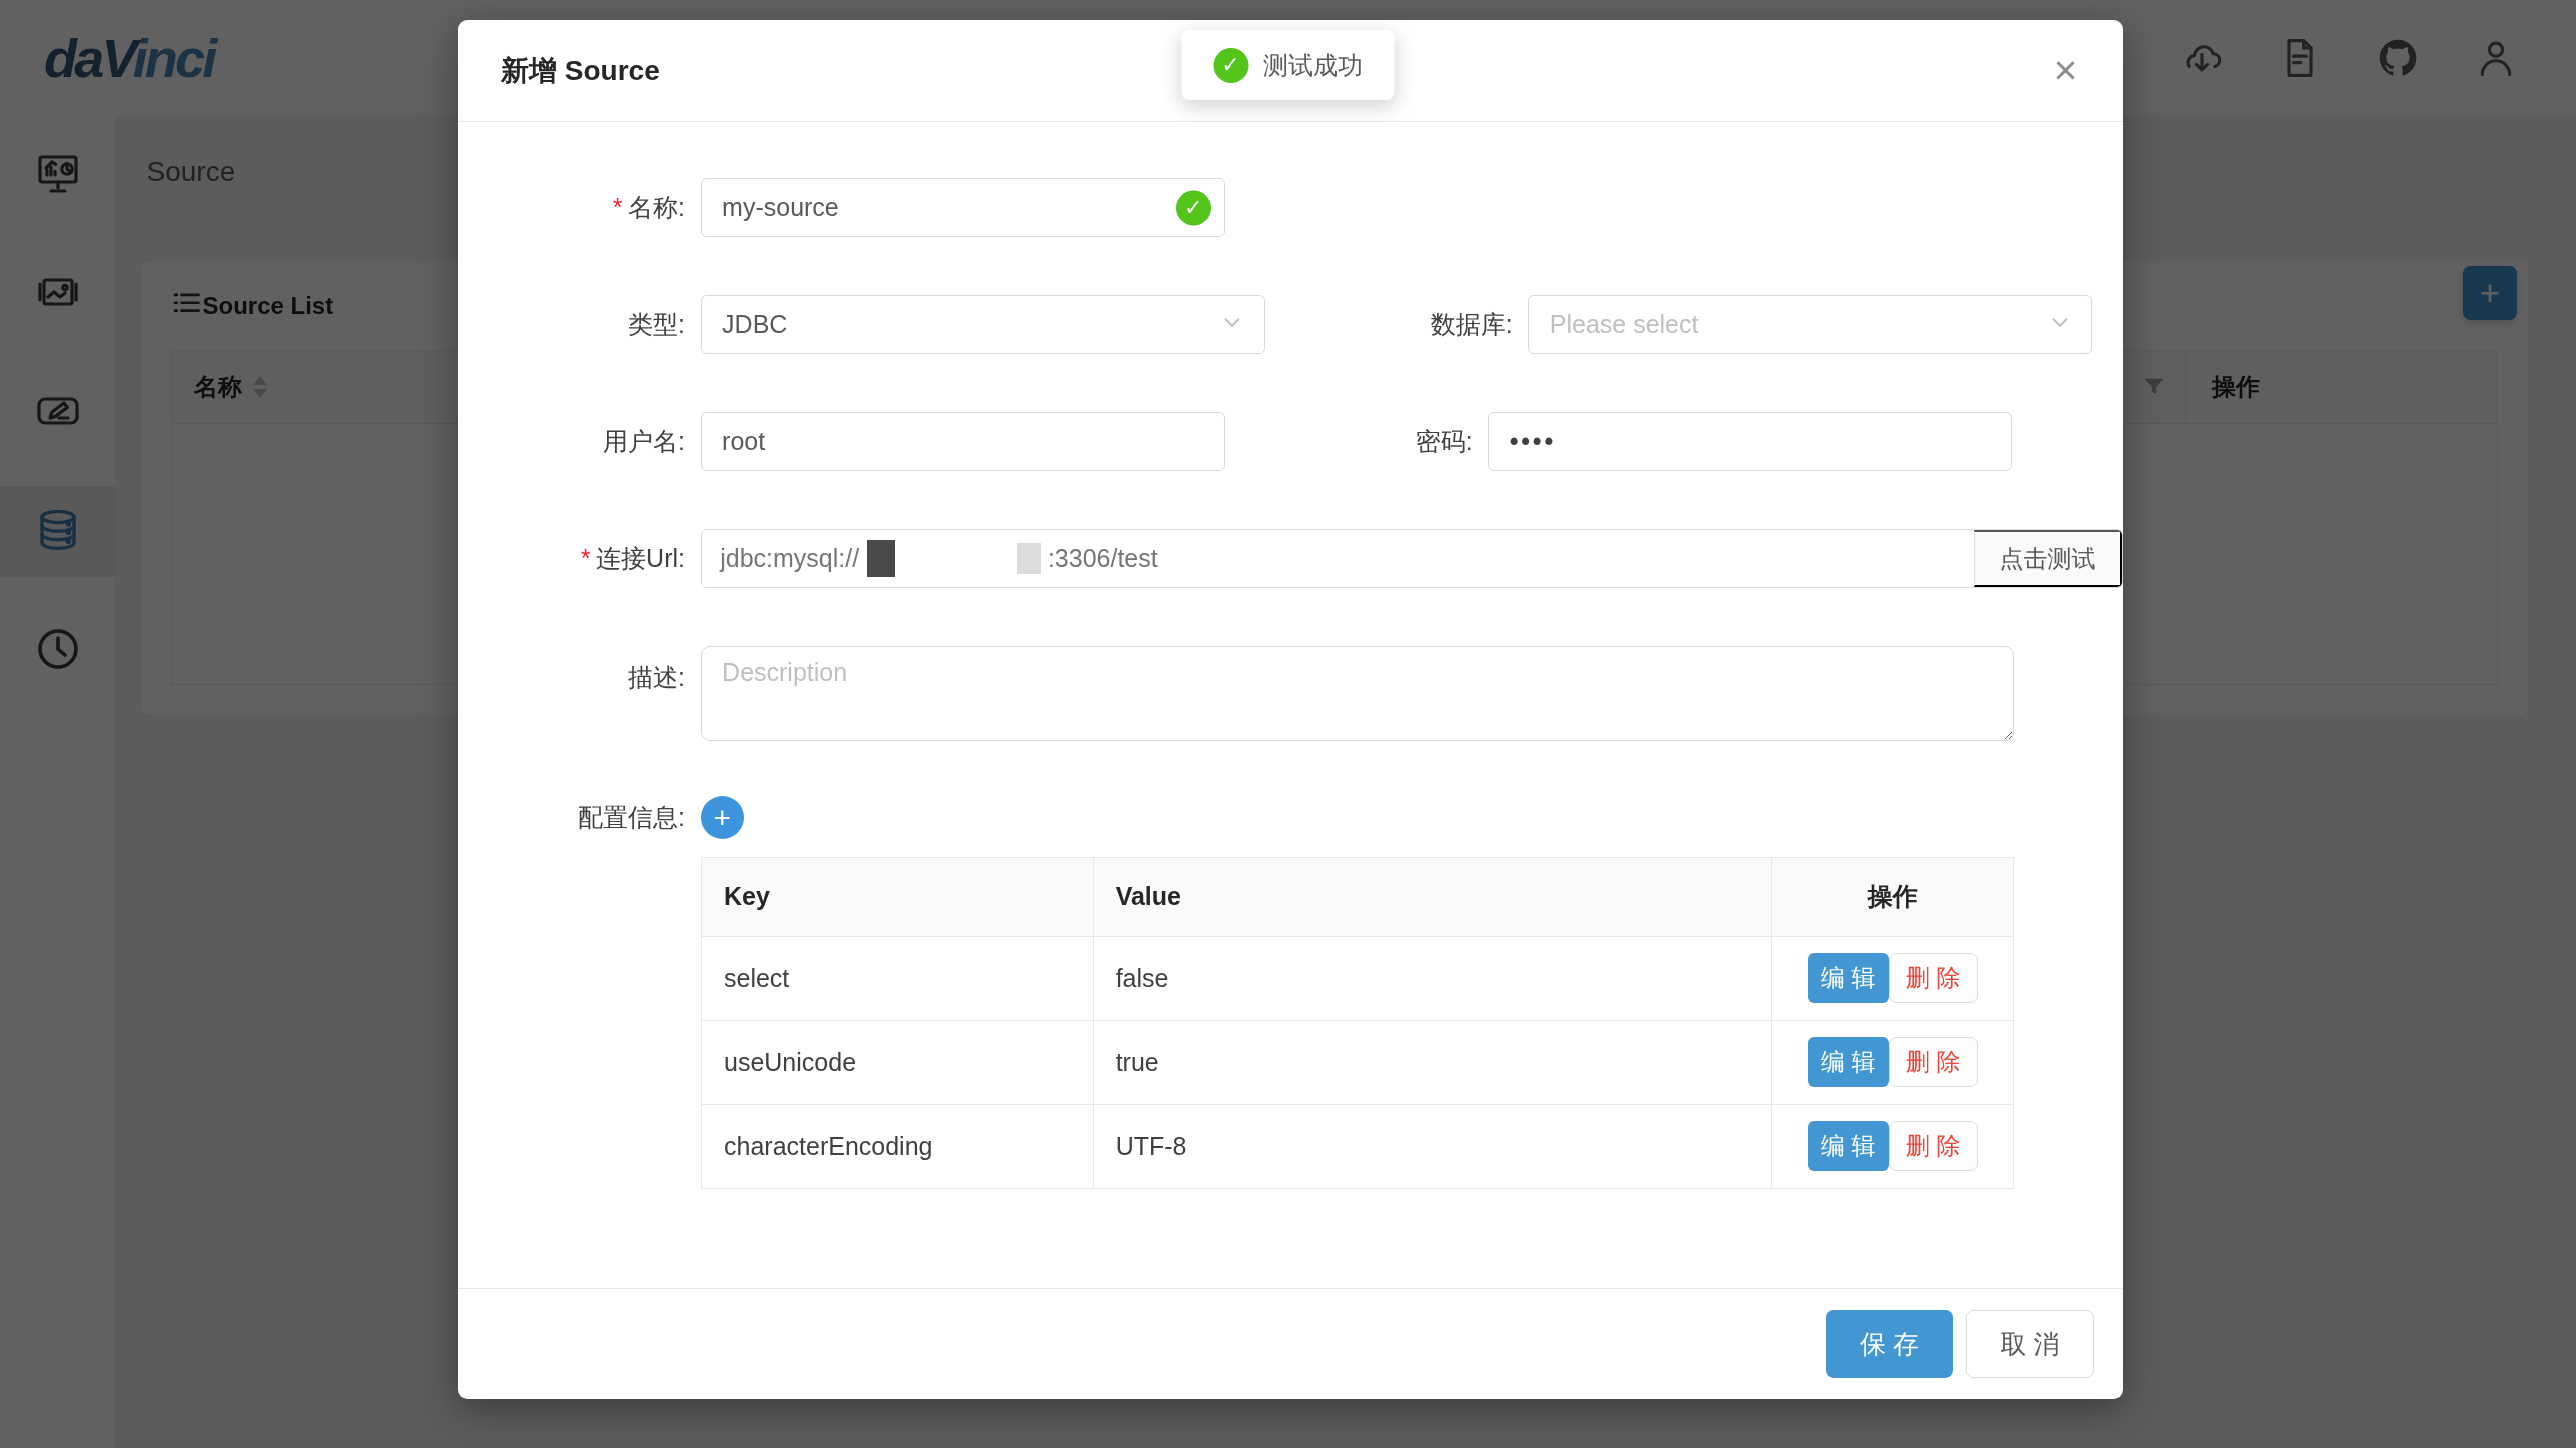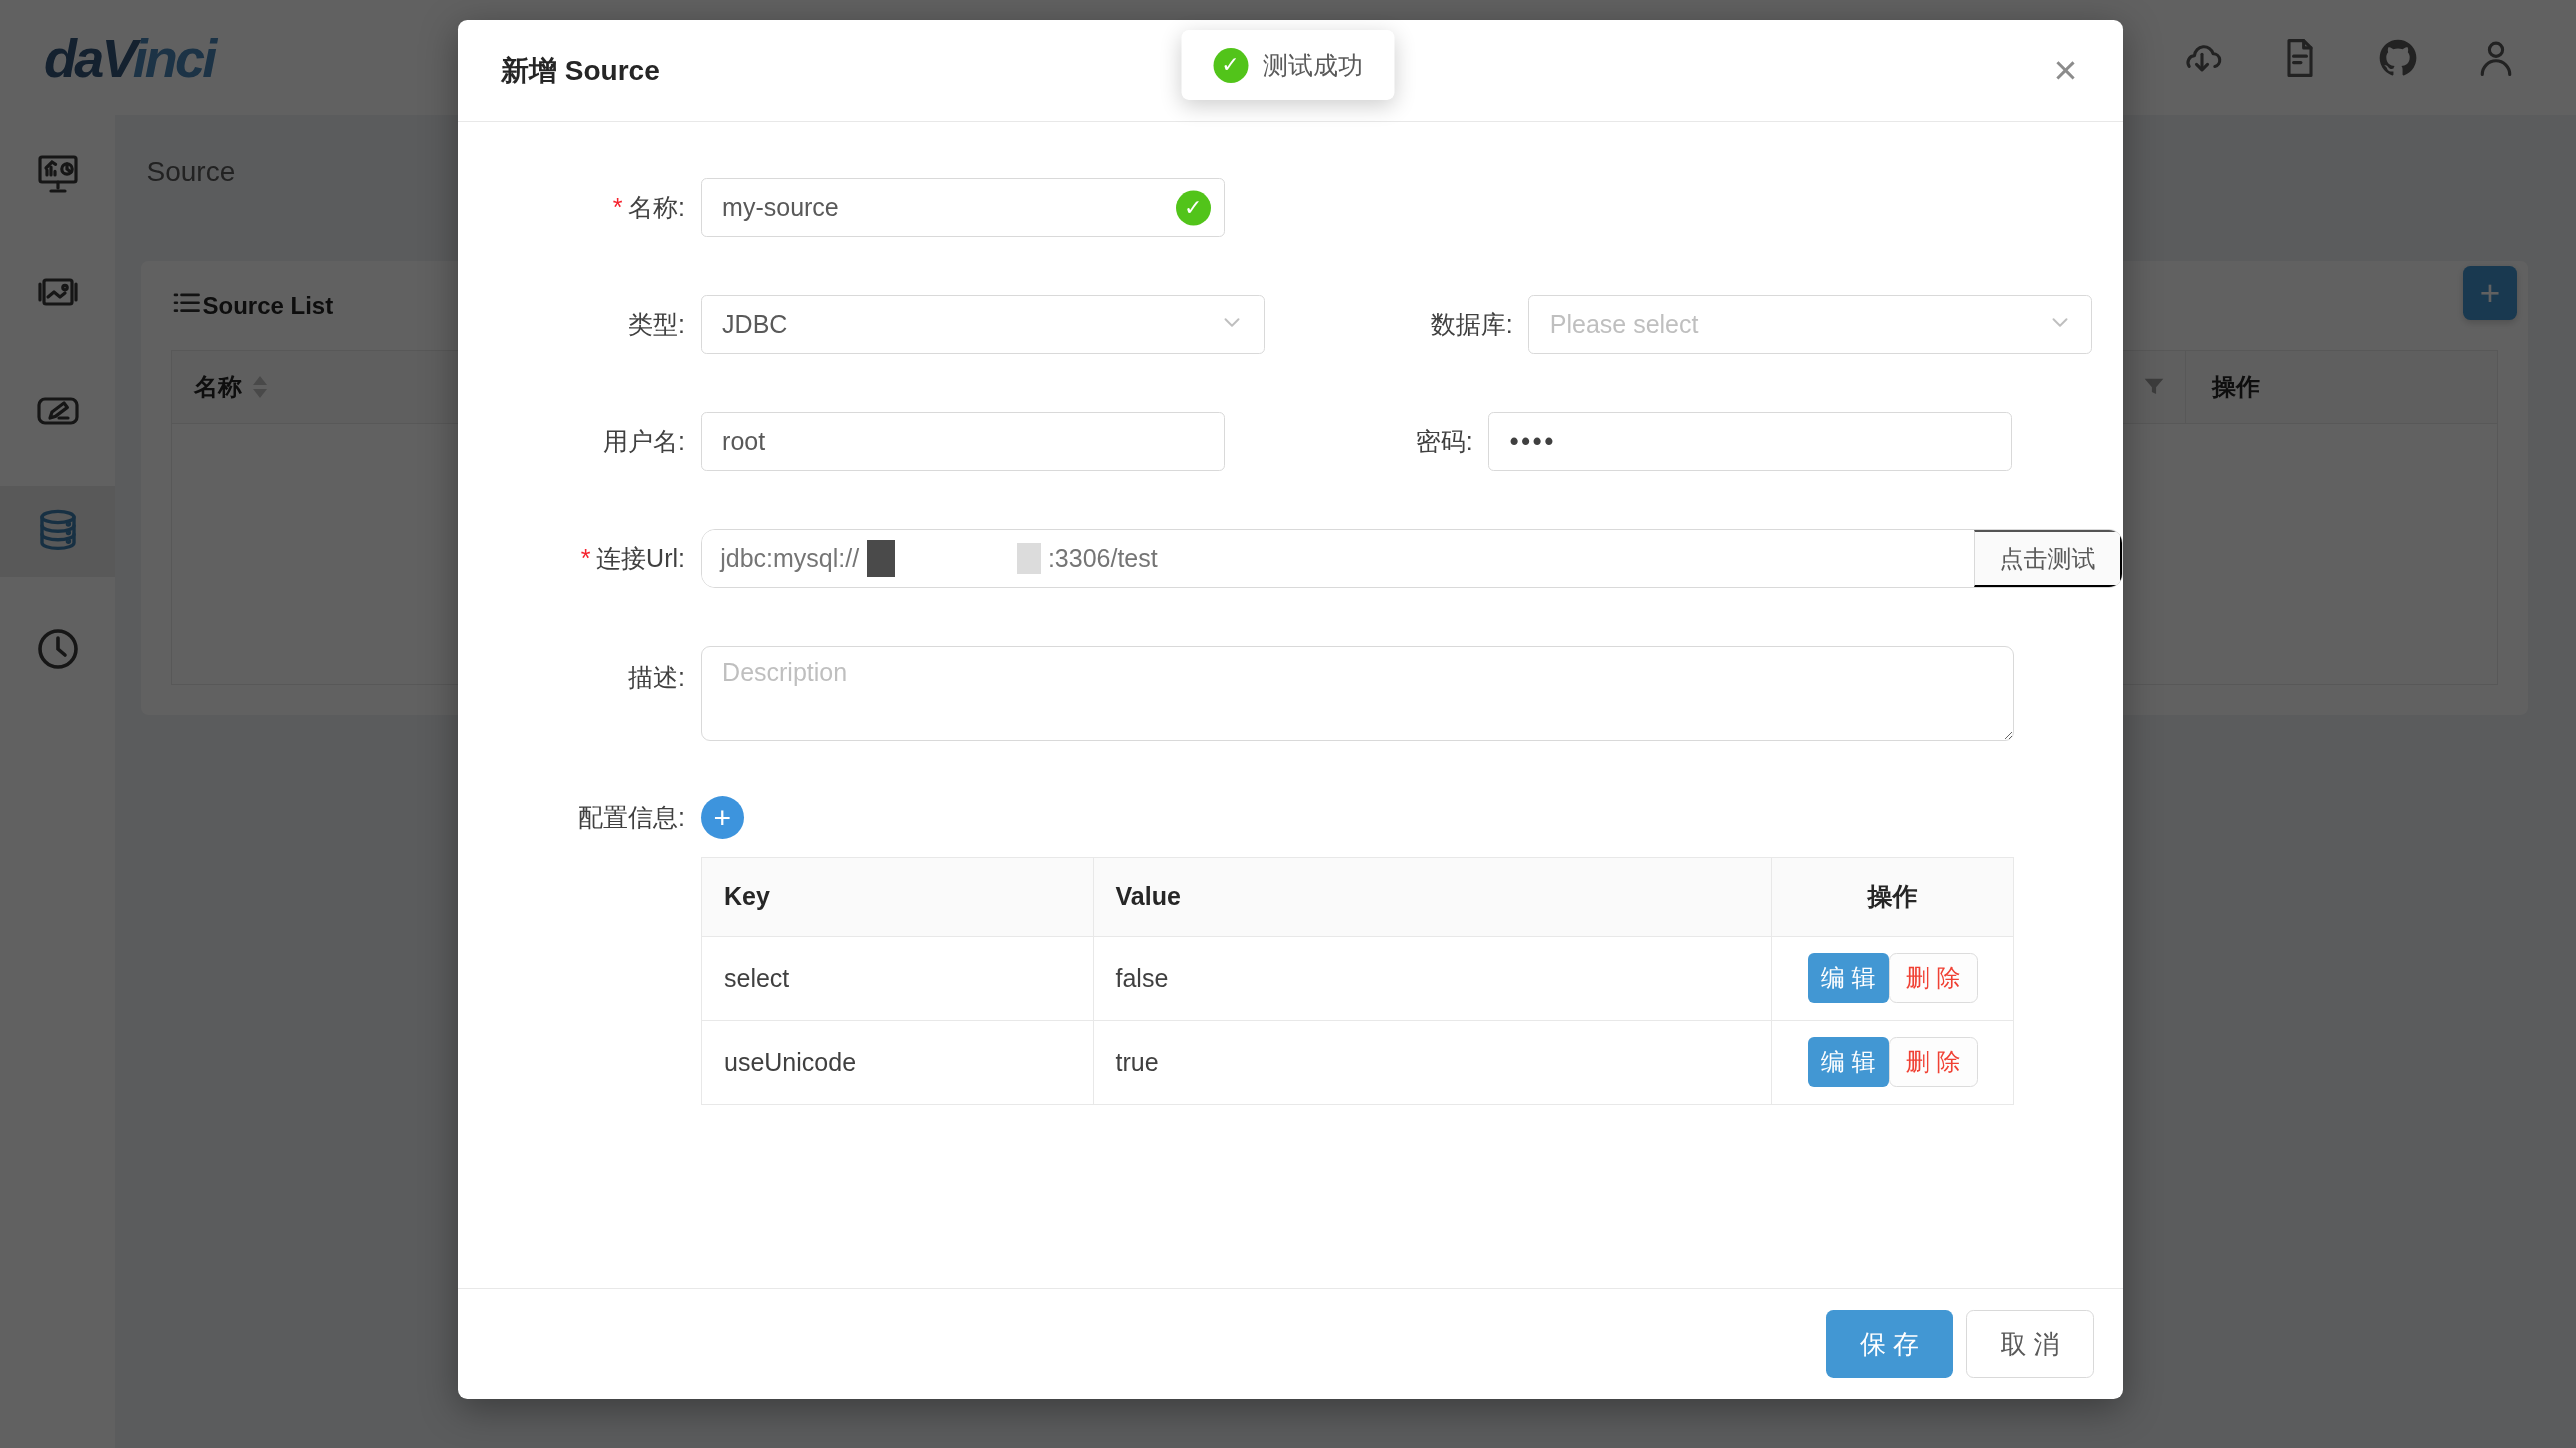--- a/index.html
+++ b/index.html
@@ -52,21 +52,21 @@
   .flabel2 { width:248px; flex:none; text-align:right; font-size:25px; color:#404040; }
   .ctl { margin-left:15.7px; position:relative; }
   .w566 { width:524px; }
   .tinput { width:100%; height:59px; border:0.9px solid #d9d9d9; border-radius:5.6px; font-size:25px; color:#595959; padding:0 20.4px; outline:none; background:#fff; }
   .tinput::placeholder, .tarea::placeholder { color:#bfbfbf; }
   .check-badge { position:absolute; right:14px; top:50%; transform:translateY(-50%); width:35px; height:35px; border-radius:50%; background:#52c41a; color:#fff; font-size:22px; display:flex; align-items:center; justify-content:center; }
   .selectbox { width:564px; height:59px; border:0.9px solid #d9d9d9; border-radius:5.6px; background:#fff; display:flex; align-items:center; justify-content:space-between; padding:0 18.5px 0 20.4px; font-size:25px; cursor:pointer; }
   .sel-value { color:#595959; }
   .sel-placeholder { color:#bfbfbf; }
   .pwd { letter-spacing:2.8px; font-weight:700; color:#404040; }
-  .url-group { margin-left:15.7px; display:flex; width:1580px; height:59px; border:0.9px solid #d9d9d9; border-radius:14px; overflow:hidden; }
+  .url-group { margin-left:15.7px; display:flex; width:1580px; height:59px; border:0.9px solid #d9d9d9; border-radius:6px; overflow:hidden; }
   .url-input { flex:1; display:flex; align-items:center; padding:0 18.5px; font-size:25px; color:#757575; cursor:text; background:#fff; }
   .redact-dark { width:28px; height:37px; background:#4a4a4a; margin-left:7.4px; }
   .url-gap { width:122px; }
   .redact-light { width:24px; height:31.5px; background:#dcdcdc; margin-right:7.4px; }
   .url-addon { width:148px; border-left:0.9px solid #d9d9d9; background:#fafafa; font-size:24px; color:#595959; display:flex; align-items:center; justify-content:center; cursor:pointer; }
   .row-desc { align-items:flex-start; margin-bottom:52px; }
   .row-desc .flabel { padding-top:15px; }
   .tarea { width:1313px; height:95px; border:0.9px solid #d9d9d9; border-radius:9px; font-size:25px; color:#595959; padding:11px 20.4px; outline:none; resize:both; }
   .row-config { margin-bottom:17.6px; }
   .circle-add { margin-left:15.7px; width:43px; height:43px; border-radius:50%; background:#3d94dd; border:none; color:#fff; font-size:30px; line-height:1; display:flex; align-items:center; justify-content:center; cursor:pointer; }
@@ -315,20 +315,27 @@
               <button class="btn-edit">编 辑</button><button class="btn-del">删 除</button>
             </td>
           </tr>
           <tr>
             <td>useUnicode</td>
             <td>true</td>
             <td class="act-cell">
               <button class="btn-edit">编 辑</button><button class="btn-del">删 除</button>
             </td>
           </tr>
+          <tr>
+            <td>characterEncoding</td>
+            <td>UTF-8</td>
+            <td class="act-cell">
+              <button class="btn-edit">编 辑</button><button class="btn-del">删 除</button>
+            </td>
+          </tr>
         </tbody>
       </table>
 
     </div>
 
     <div class="modal-foot">
       <button class="btn-save">保 存</button>
       <button class="btn-cancel">取 消</button>
     </div>
   </div>

